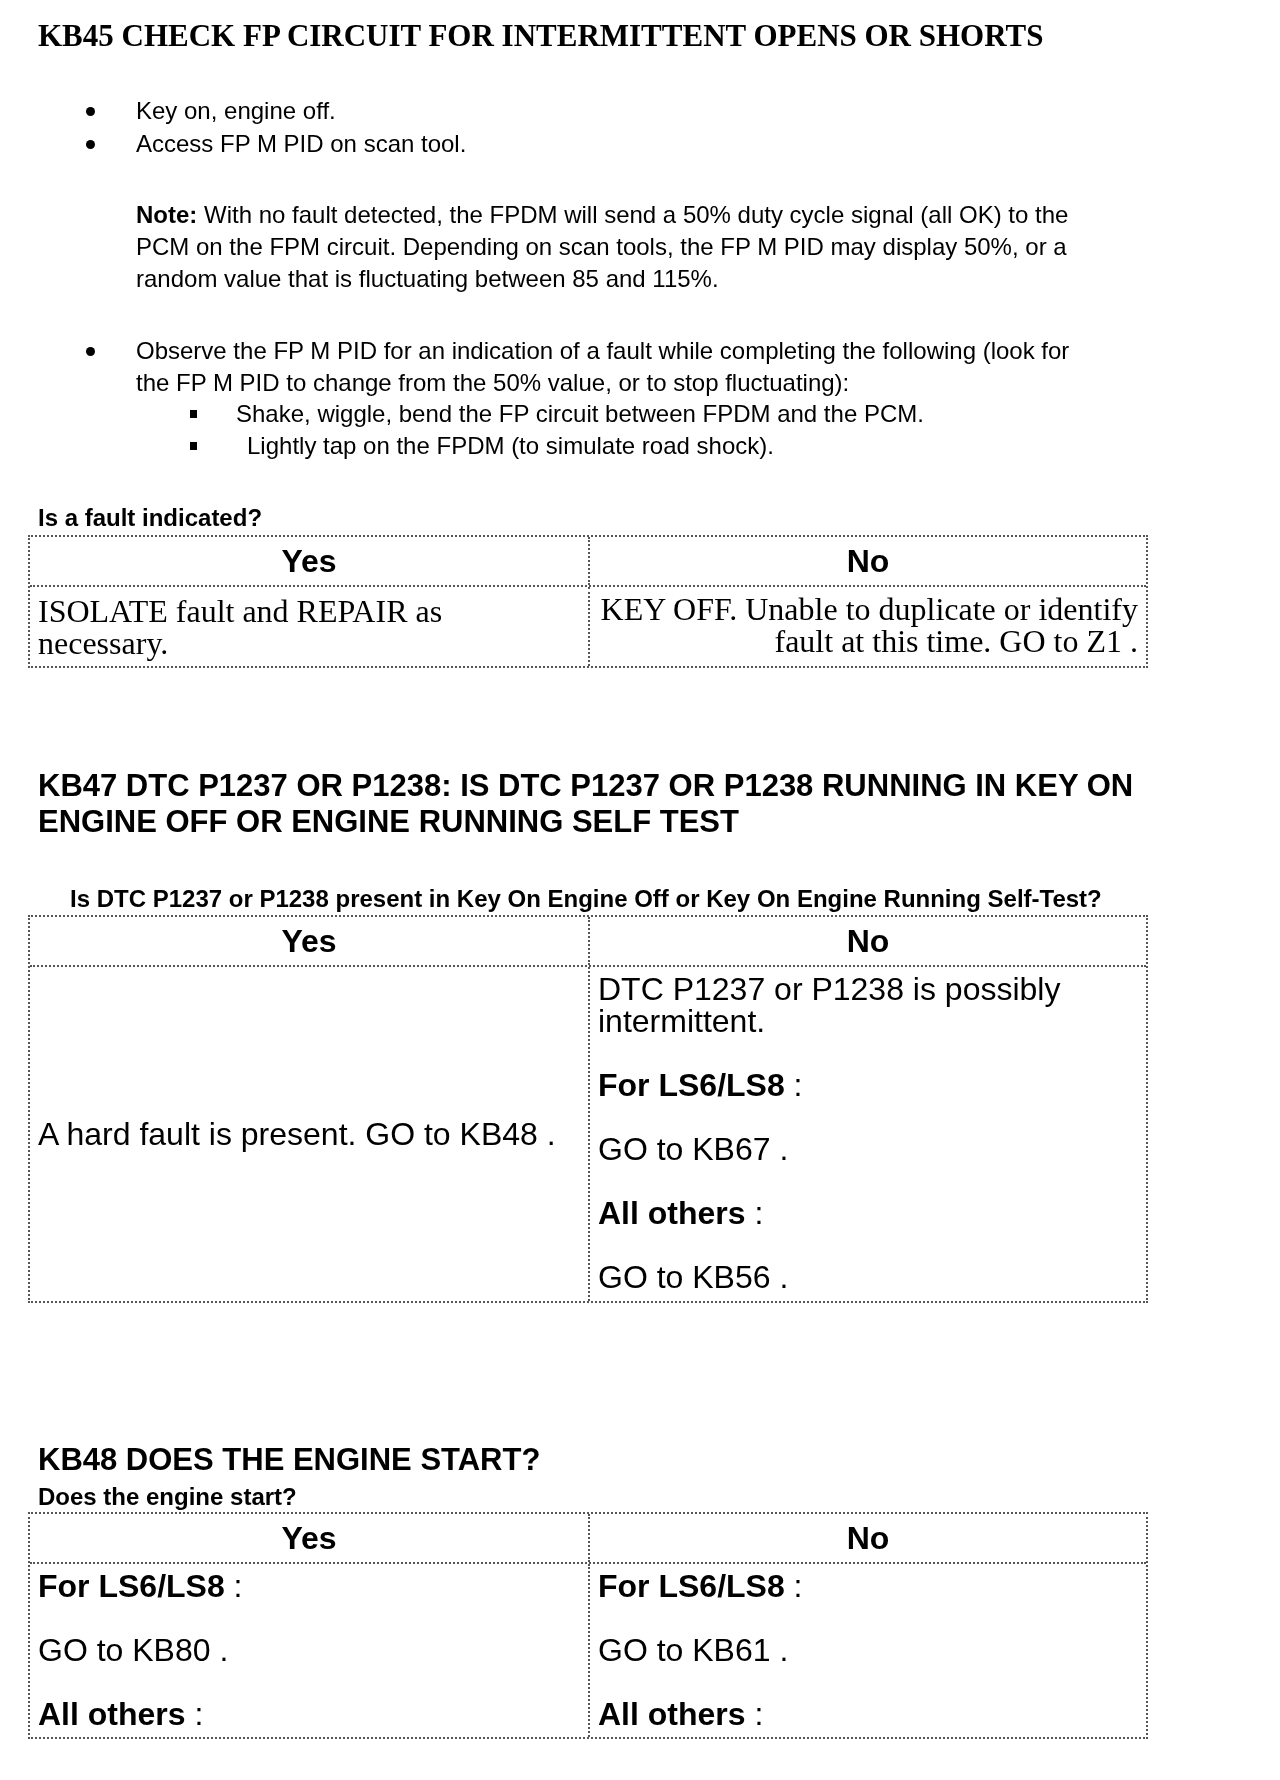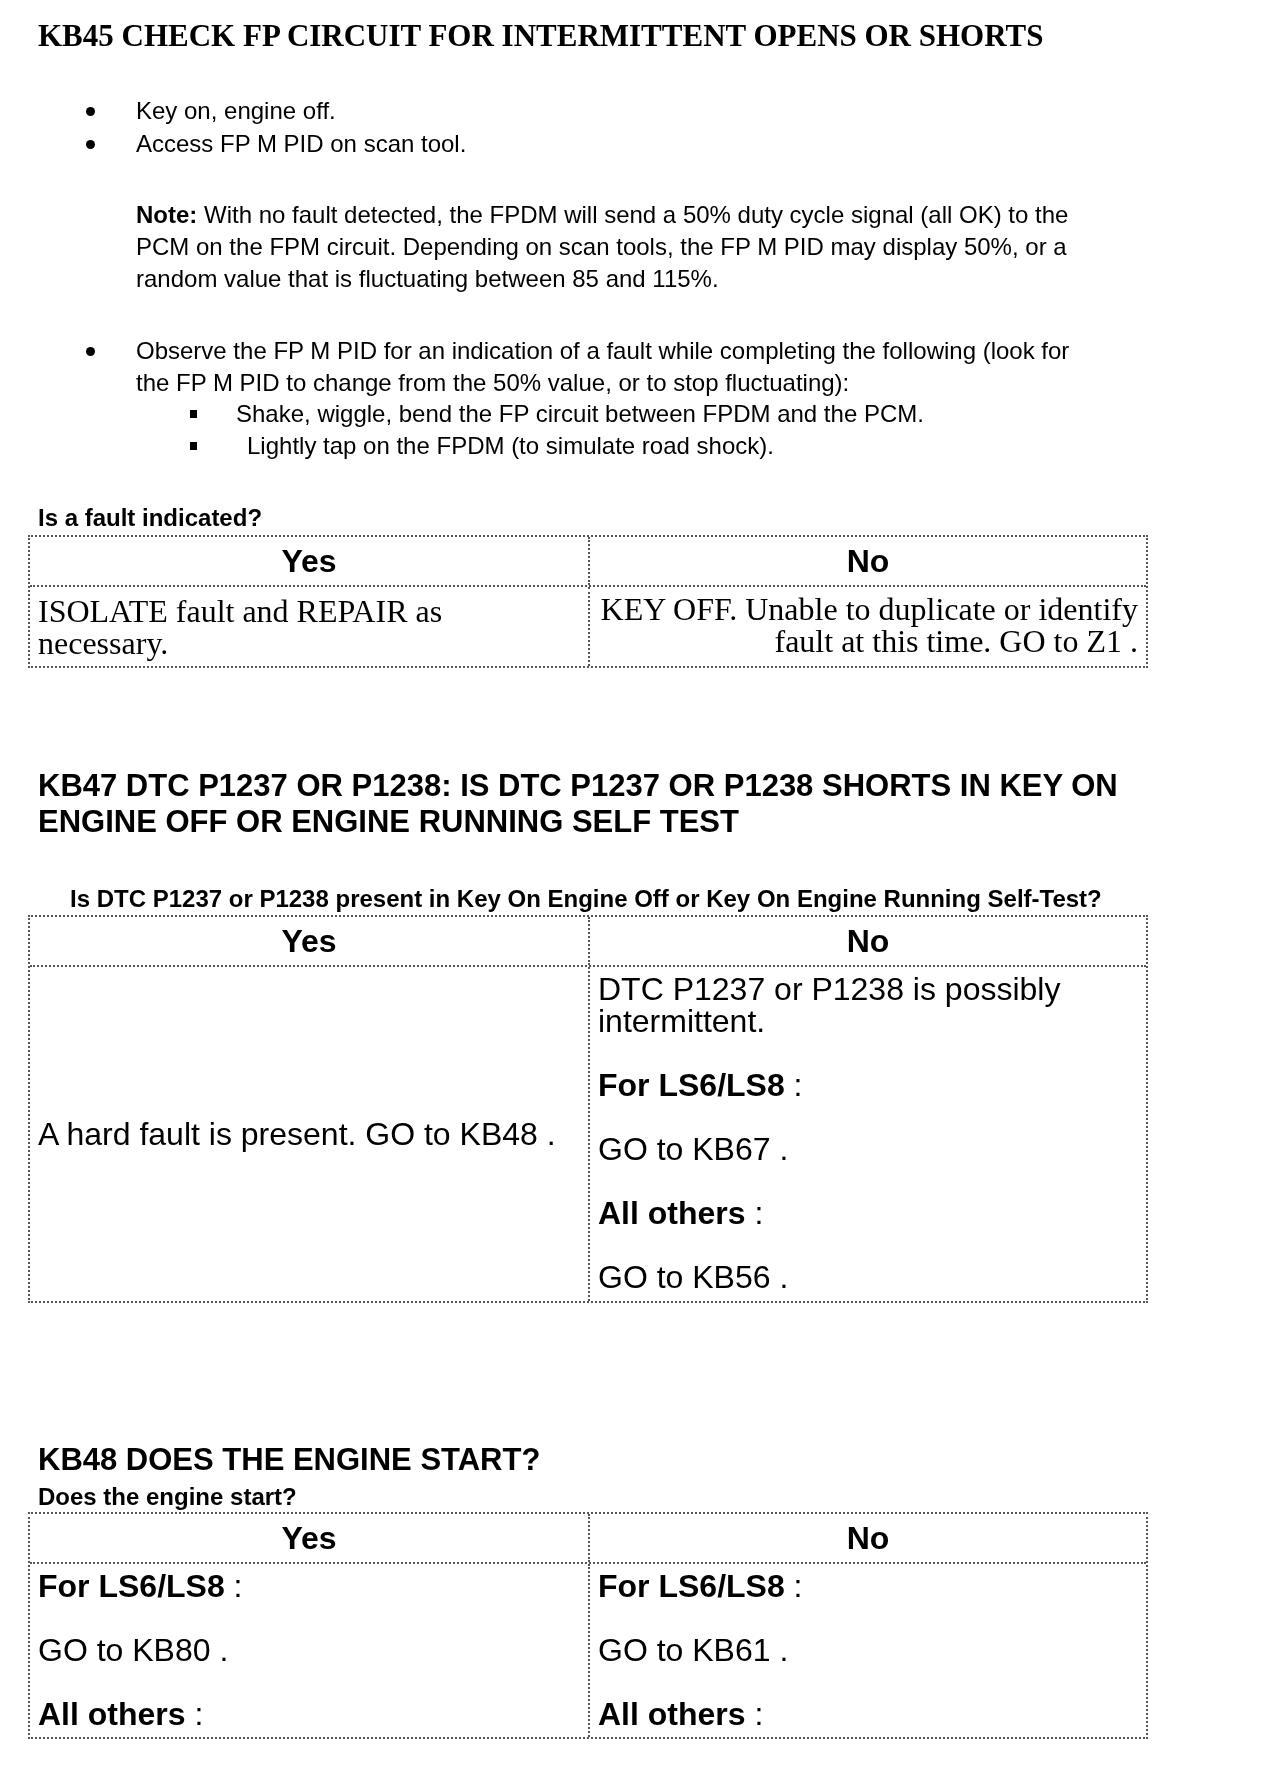--- a/index.html
+++ b/index.html
@@ -67,21 +67,21 @@
     <div class="cell left bcell vcenter">
         <span>ISOLATE fault and REPAIR as necessary.</span>
       </div>
     <div class="cell right bcell" style="padding-top:6px;text-align:right;">
       <div class="para">KEY OFF. Unable to duplicate or identify</div>
       <div class="para">fault at this time. GO to Z1 .</div>
     </div>
   </div>
 </div>
 
-<div class="abs h1" style="top:768px;">KB47 DTC P1237 OR P1238: IS DTC P1237 OR P1238 SHORTS IN KEY ON</div>
+<div class="abs h1" style="top:768px;">KB47 DTC P1237 OR P1238: IS DTC P1237 OR P1238 RUNNING IN KEY ON</div>
 <div class="abs h1" style="top:804px;">ENGINE OFF OR ENGINE RUNNING SELF TEST</div>
 
 <div class="abs q" style="top:885px;margin-left:32px;">Is DTC P1237 or P1238 present in Key On Engine Off or Key On Engine Running Self-Test?</div>
 
 <div class="tbl" style="top:915px; height:388px;">
   <div class="row hdr" style="height:50px;">
     <div class="cell left hcell">Yes</div>
     <div class="cell right hcell">No</div>
   </div>
   <div class="row" style="height:334px;">

